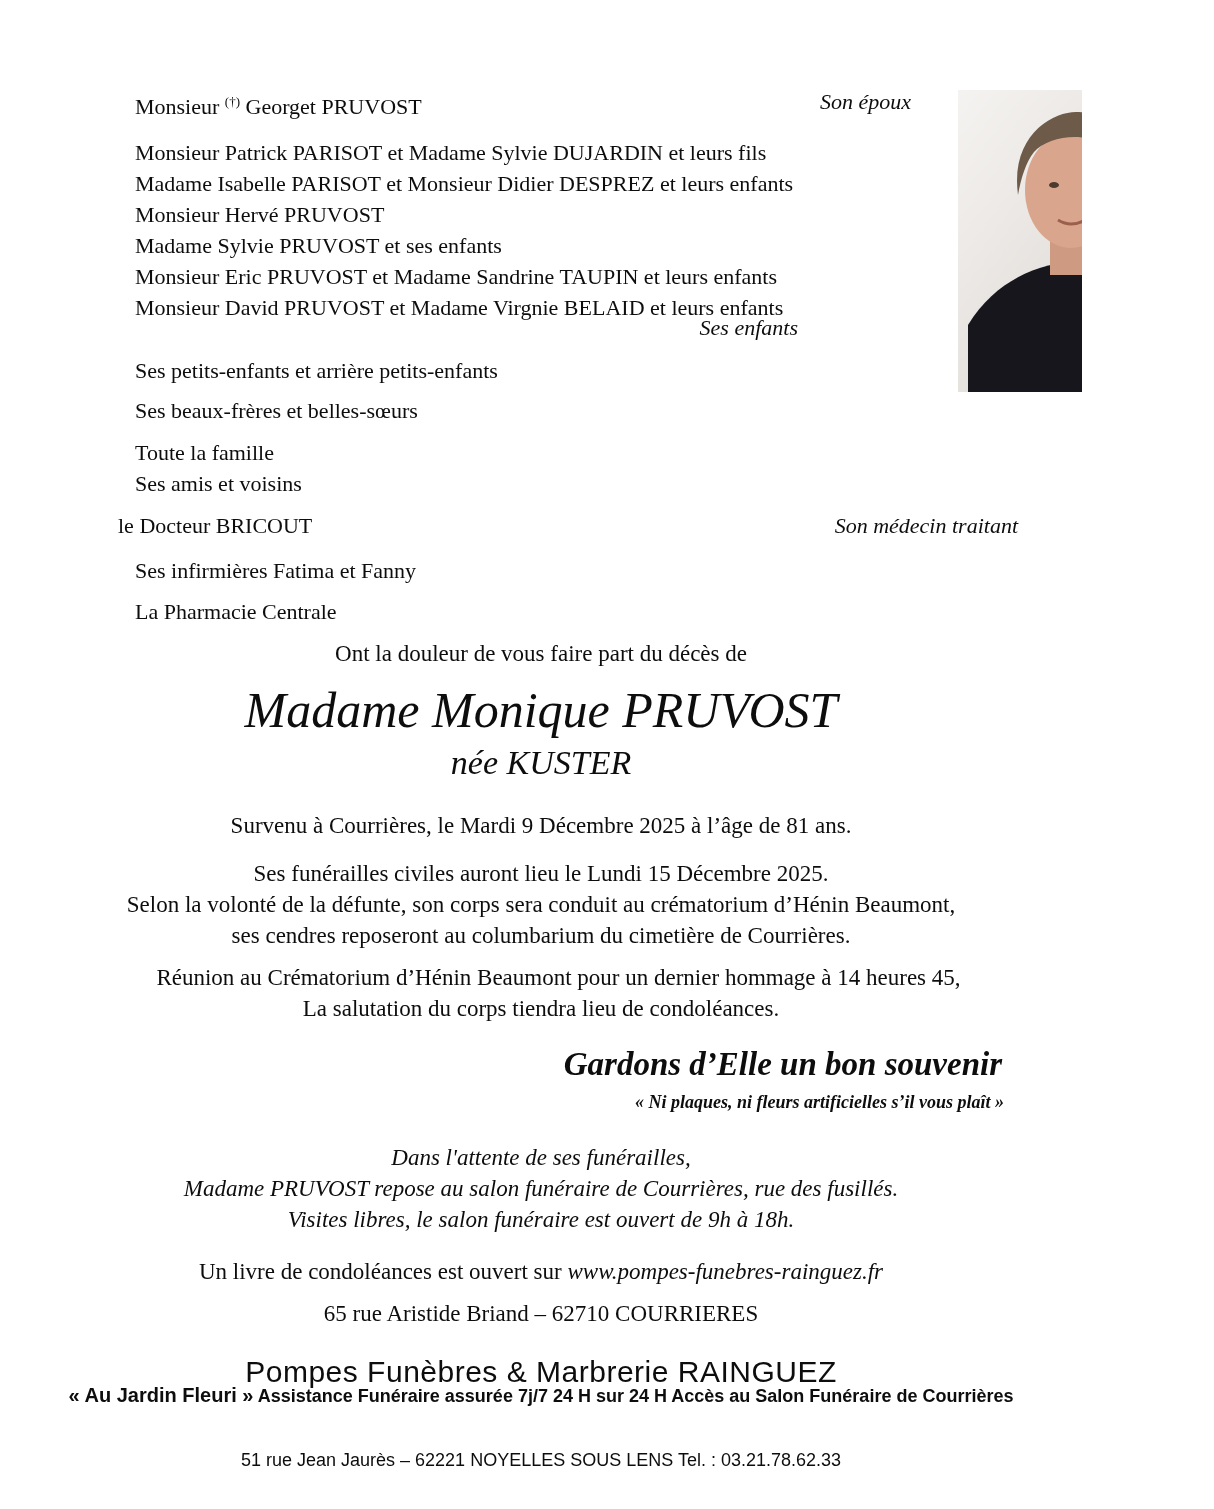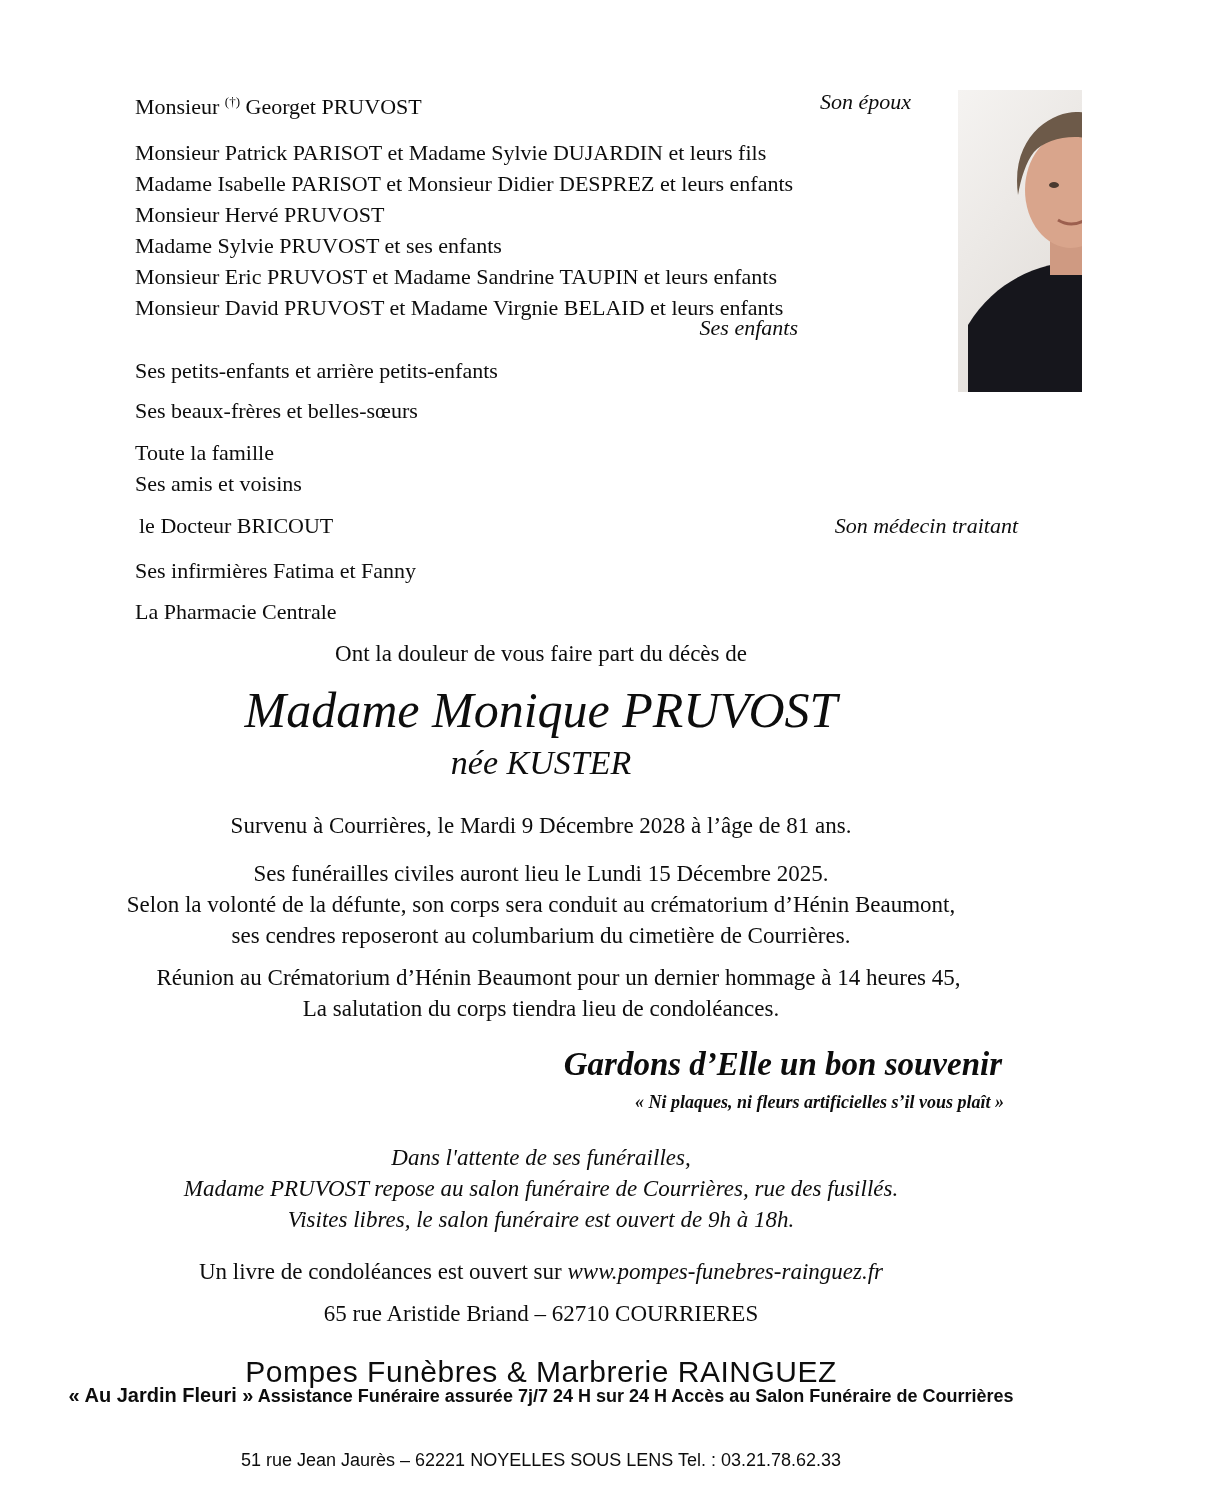--- a/index.html
+++ b/index.html
@@ -24,21 +24,21 @@
 
   
   .l-children  { top: 137px; left: 135px; }
   .l-children div { height: 31px; }
   .l-children-label { top: 312px; right: 284px; font-style: italic; }
 
   .l-grandchildren { top: 355px; left: 135px; }
   .l-inlaws        { top: 395px; left: 135px; }
   .l-famille       { top: 437px; left: 135px; }
   .l-amis          { top: 468px; left: 135px; }
-  .l-docteur       { top: 510px; left: 139px; }
+  .l-docteur       { top: 510px; left: 118px; }
   .l-medecin       { top: 510px; right: 64px; font-style: italic; }
   .l-infirmieres   { top: 555px; left: 135px; }
   .l-pharmacie     { top: 596px; left: 135px; }
 
   .centered { left: 0; right: 0; text-align: center; }
 
   .l-intro   { top: 641px; font-size: 23px; }
   .l-name    { top: 681px; font-size: 50px; font-style: italic; }
   .l-maiden  { top: 744px; font-size: 34px; font-style: italic; }
   .l-death   { top: 813px; font-size: 23px; }
@@ -124,21 +124,21 @@
   <div class="abs body22 l-famille">Toute la famille</div>
   <div class="abs body22 l-amis">Ses amis et voisins</div>
   <div class="abs body22 l-docteur">le Docteur BRICOUT</div>
   <div class="abs body22 l-medecin">Son médecin traitant</div>
   <div class="abs body22 l-infirmieres">Ses infirmières Fatima et  Fanny</div>
   <div class="abs body22 l-pharmacie">La Pharmacie Centrale</div>
 
   <div class="abs centered l-intro">Ont la douleur de vous faire part du décès de</div>
   <div class="abs centered l-name">Madame Monique PRUVOST</div>
   <div class="abs centered l-maiden">née KUSTER</div>
-  <div class="abs centered l-death">Survenu à Courrières, le Mardi 9 Décembre 2028 à l’âge de 81 ans.</div>
+  <div class="abs centered l-death">Survenu à Courrières, le Mardi 9 Décembre 2025 à l’âge de 81 ans.</div>
 
   <div class="abs centered l-fun1">Ses funérailles civiles auront lieu le Lundi 15 Décembre 2025.</div>
   <div class="abs centered l-fun2">Selon la volonté de la défunte, son corps sera conduit au crématorium d’Hénin Beaumont,</div>
   <div class="abs centered l-fun3">ses cendres reposeront au columbarium du cimetière de Courrières.</div>
   <div class="abs centered l-fun4">Réunion au Crématorium d’Hénin Beaumont pour un dernier hommage à 14 heures 45,</div>
   <div class="abs centered l-fun5">La salutation du corps tiendra lieu de condoléances.</div>
 
   <div class="abs l-tribute1">Gardons d’Elle un bon souvenir</div>
   <div class="abs l-tribute2">« Ni plaques, ni fleurs artificielles s’il vous plaît »</div>
 

